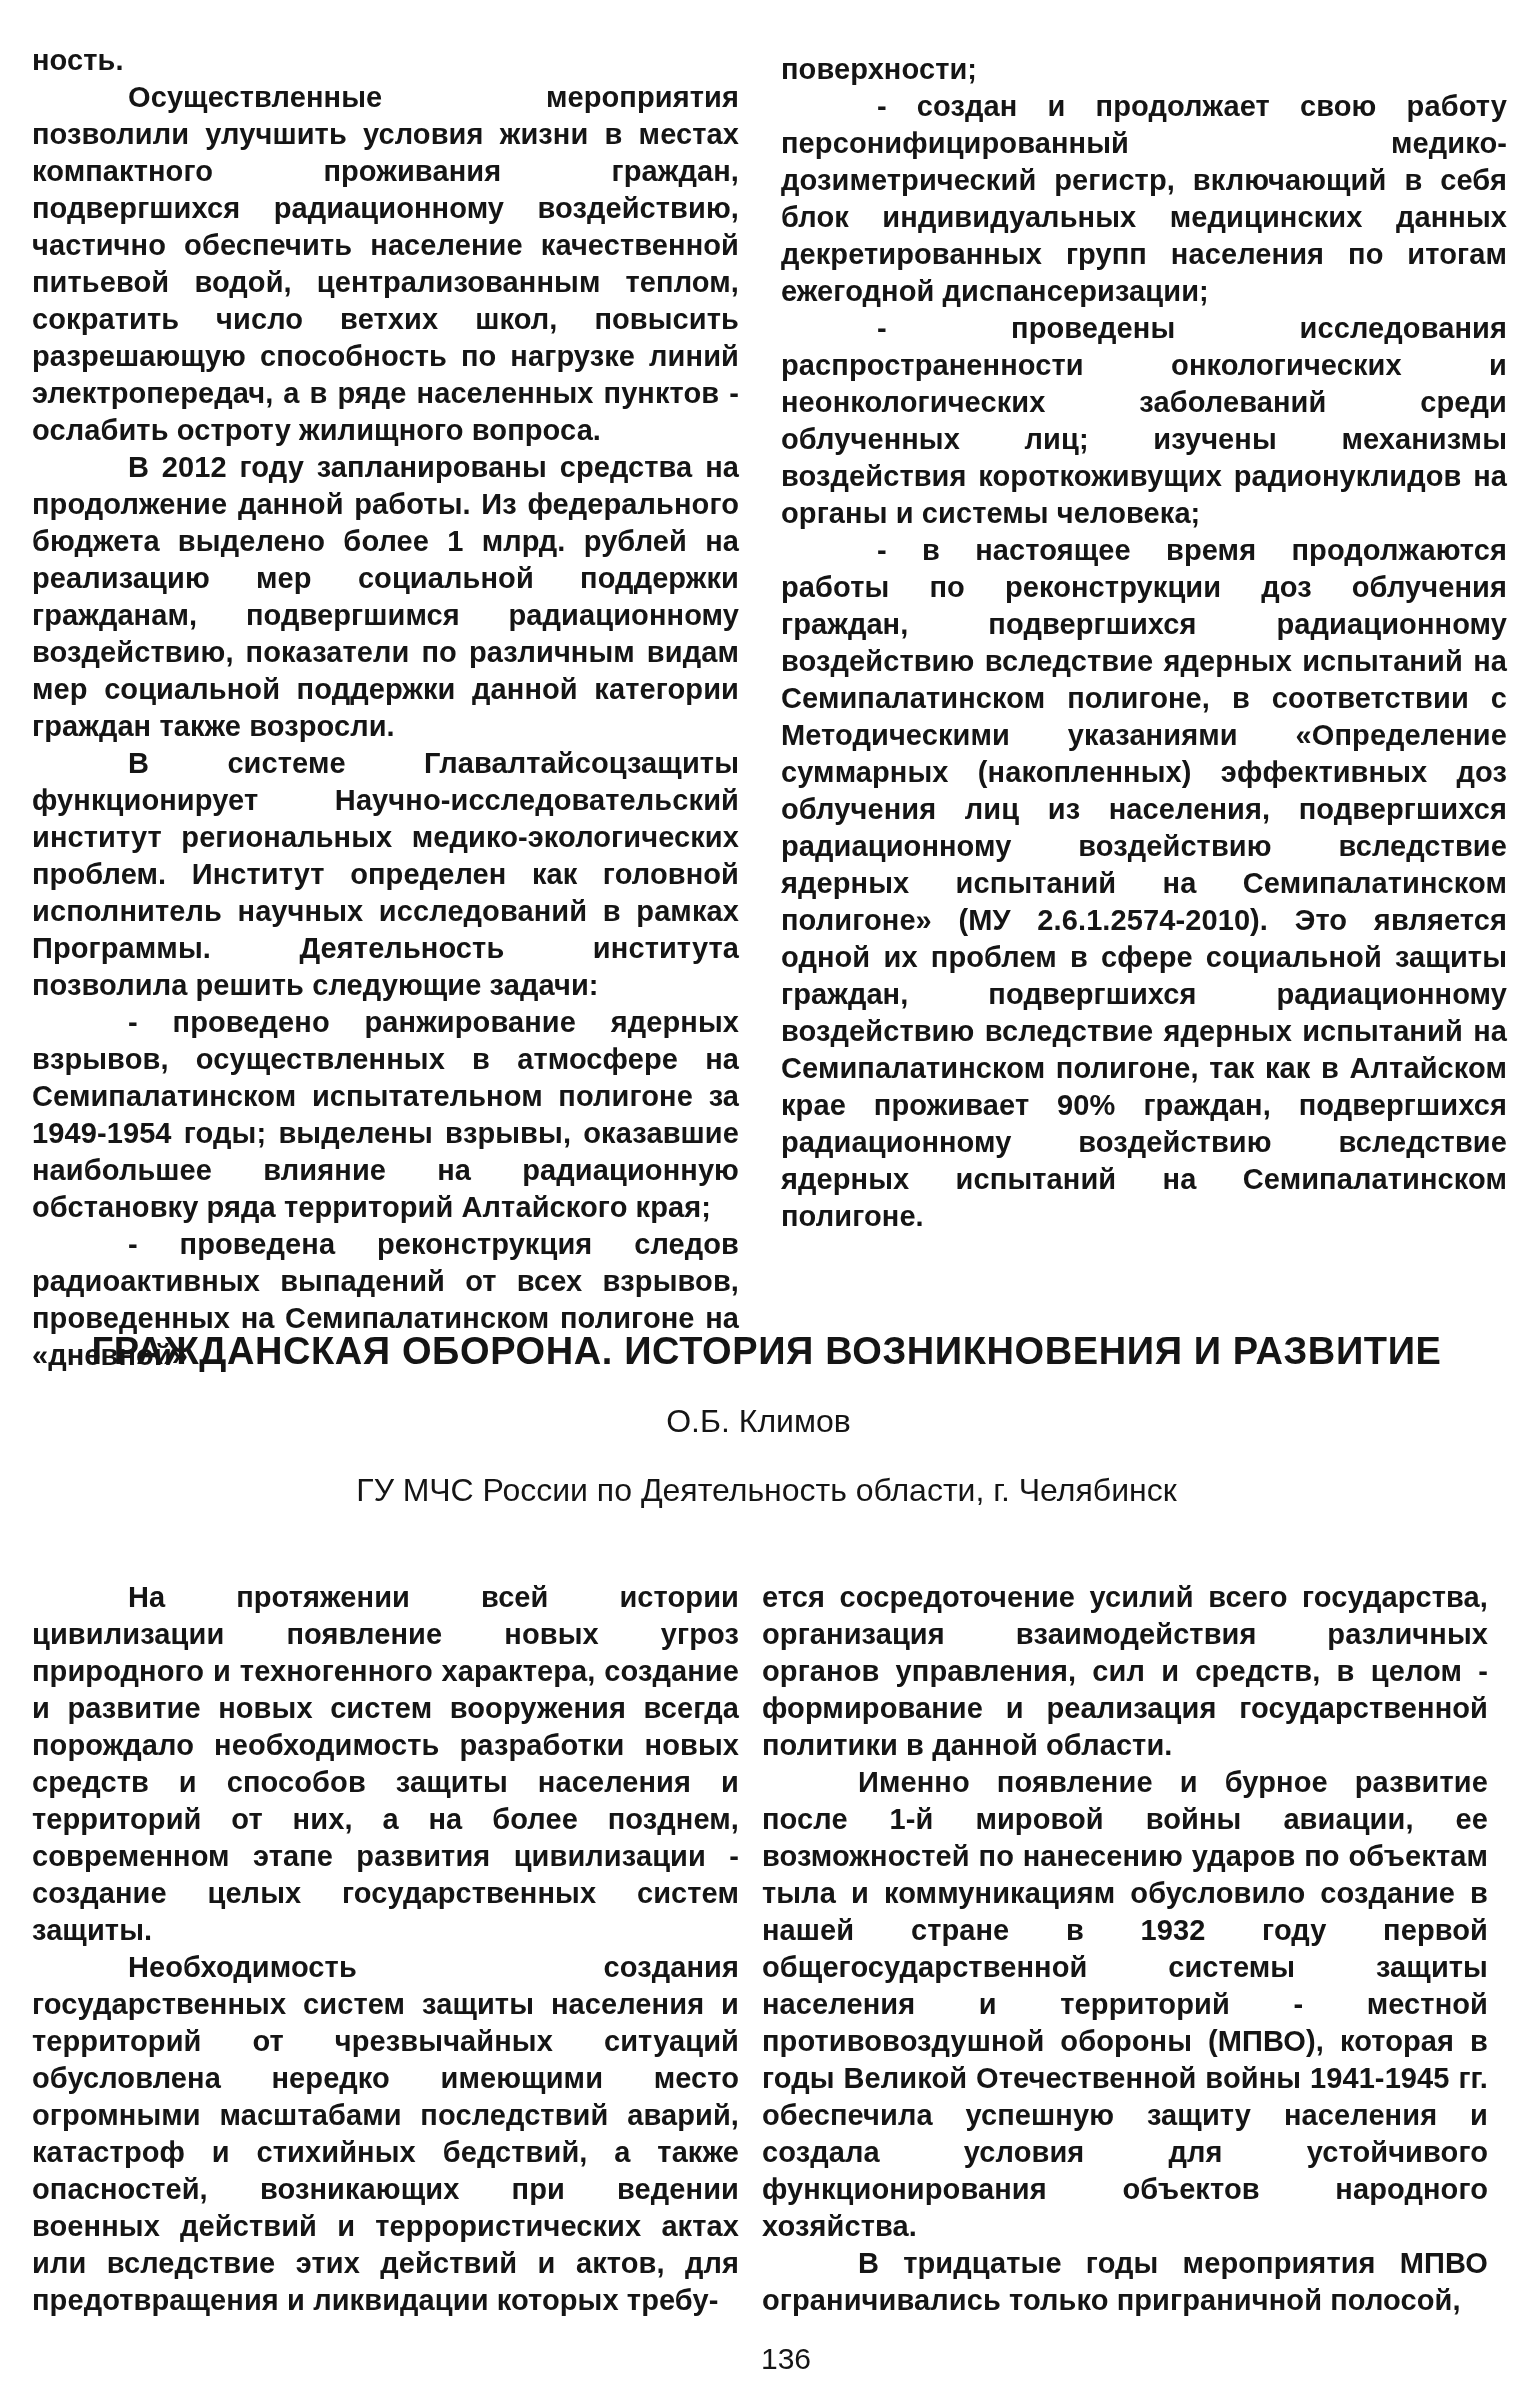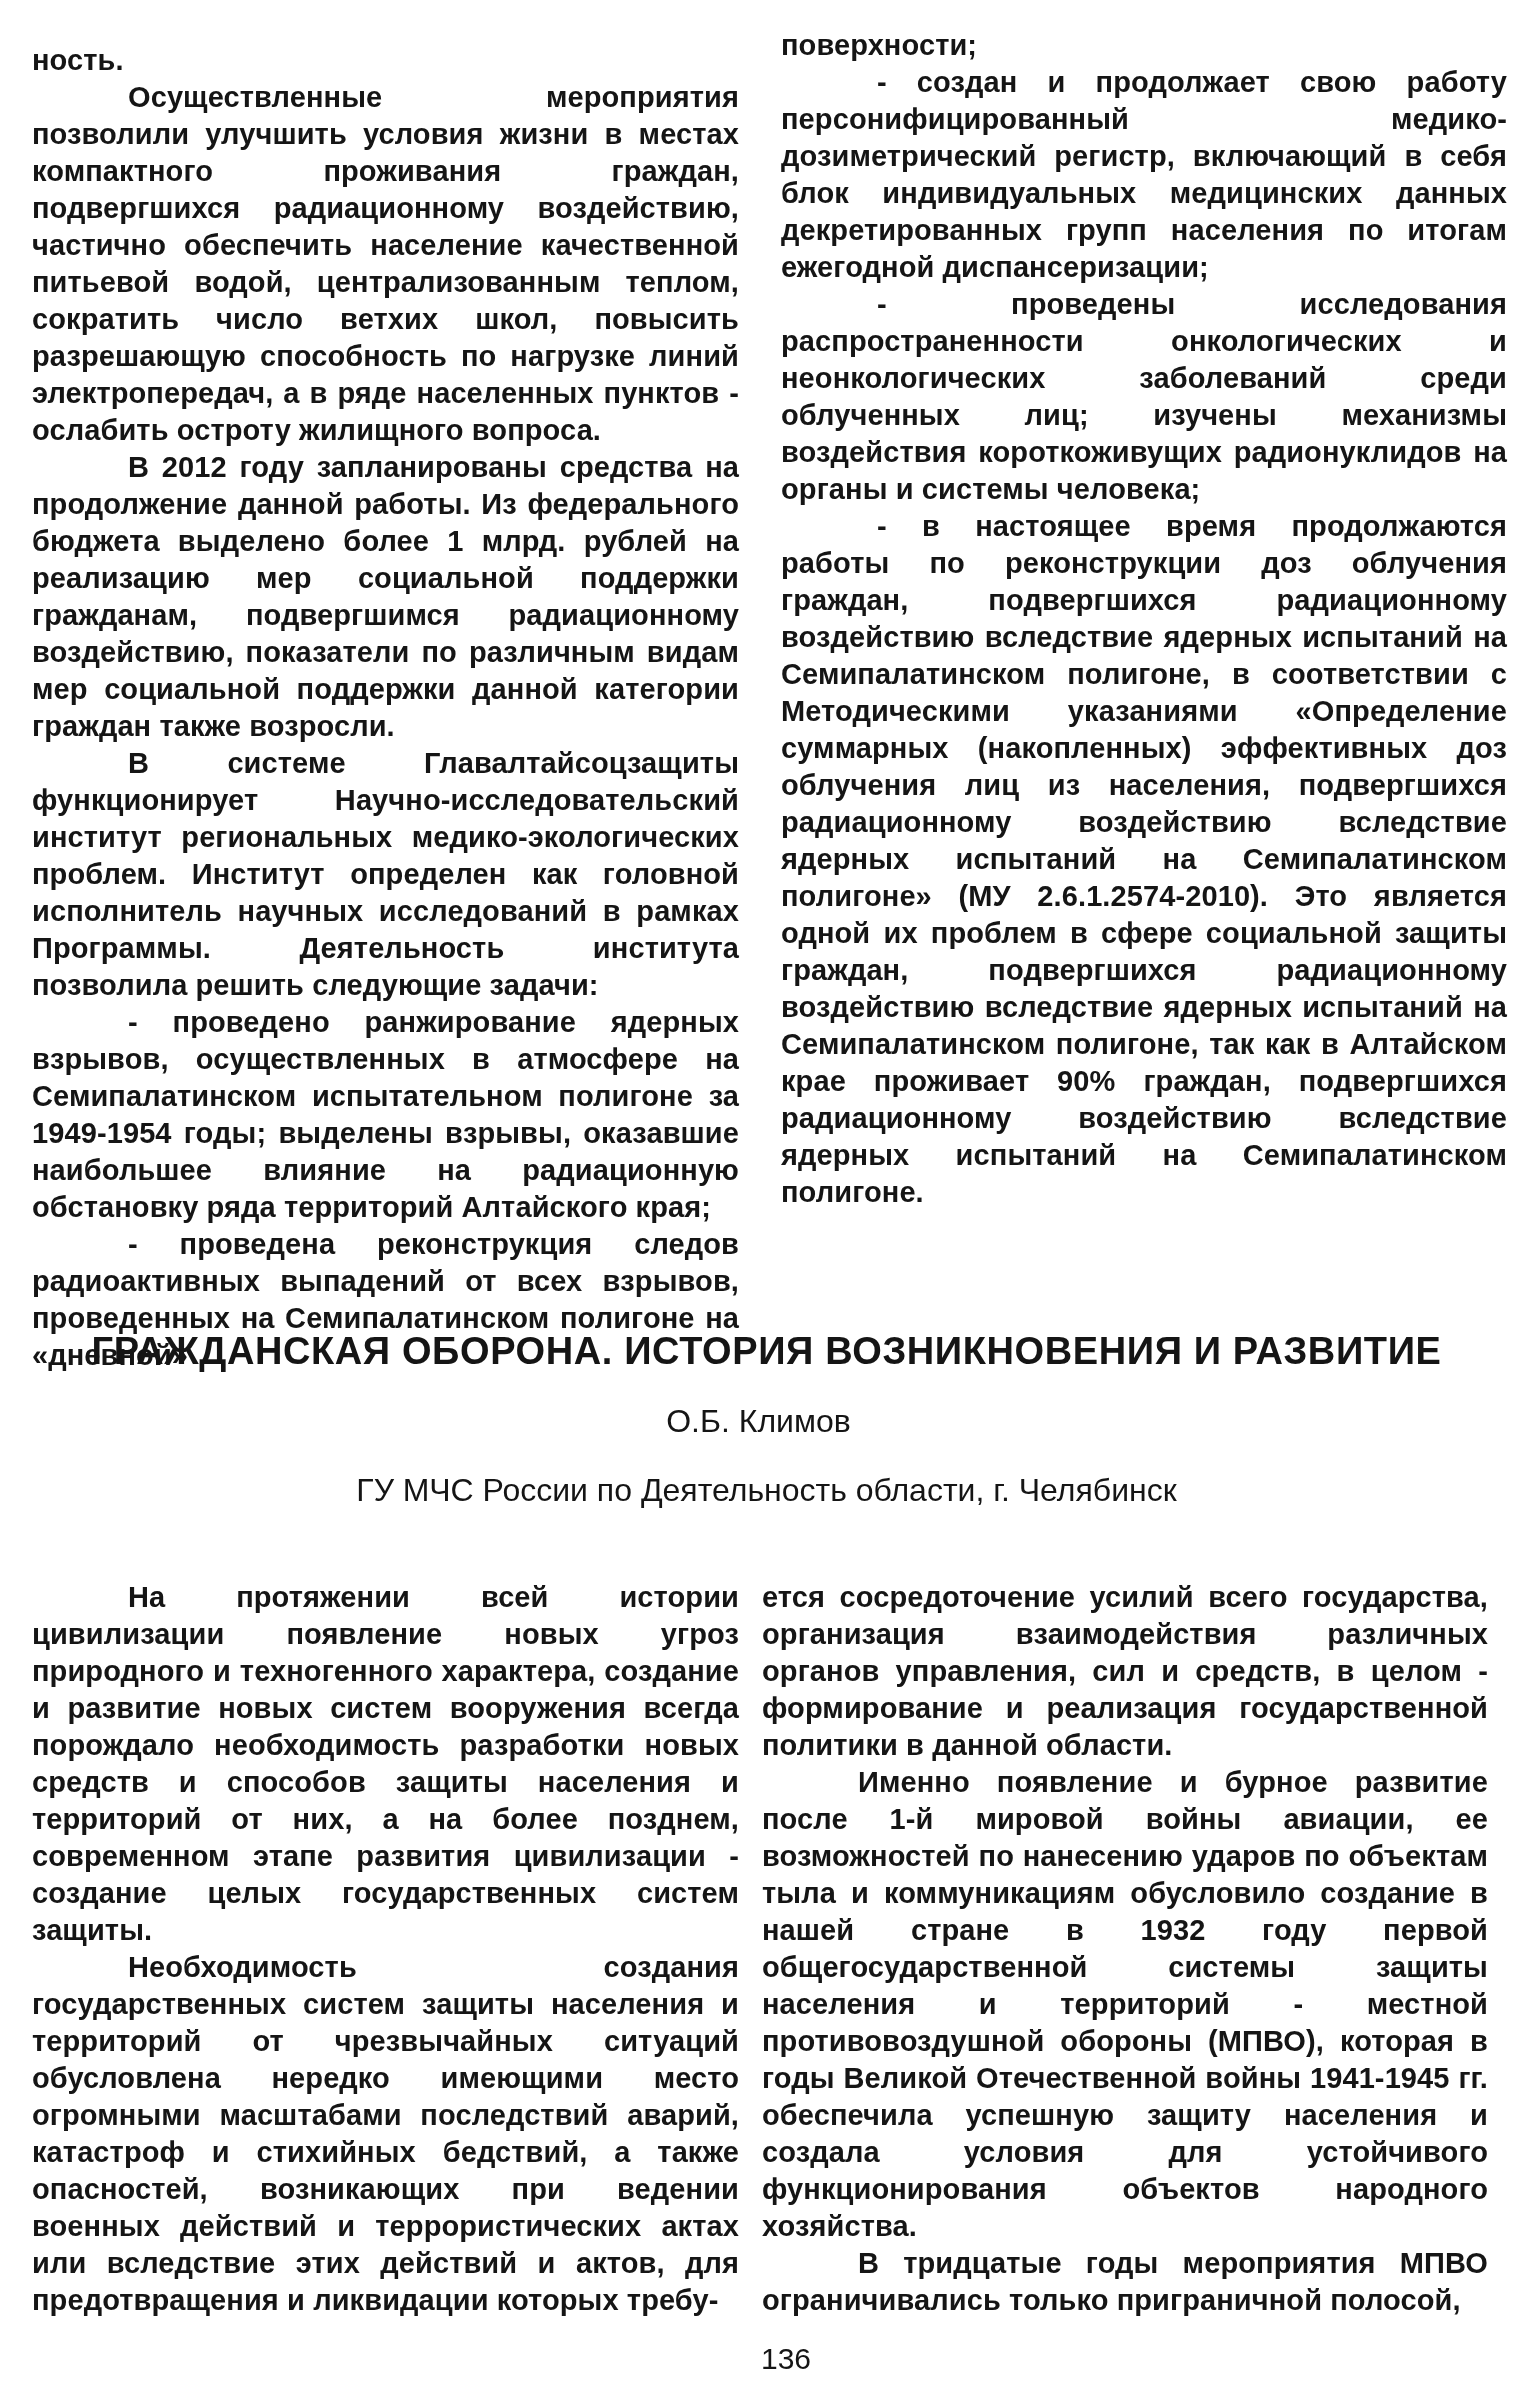--- a/index.html
+++ b/index.html
@@ -26,21 +26,21 @@
     font-weight: bold;
   }
   .col p {
     margin: 0;
     text-indent: 96px;
   }
   .col p.cont {
     text-indent: 0;
   }
   #top-left-col  { left: 32px;  top: 42px;  width: 707px; }
-  #top-right-col { left: 781px; top: 27px; width: 726px; }
+  #top-right-col { left: 781px; top: 51px; width: 726px; }
   #body-left-col  { left: 32px;  top: 1579px; width: 707px; }
   #body-right-col { left: 762px; top: 1579px; width: 726px; }
 
   #heading {
     position: absolute;
     left: 0;
     top: 1329px;
     width: 1533px;
     text-align: center;
   }

